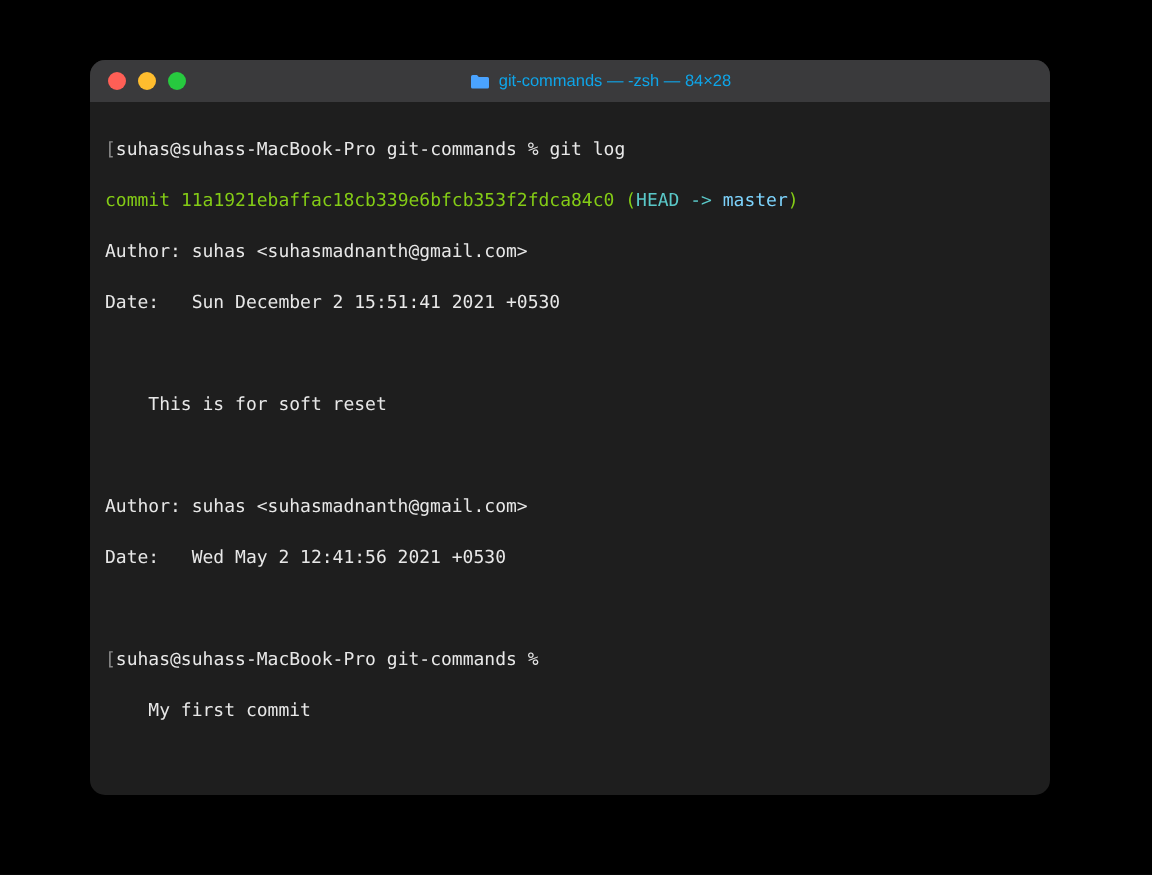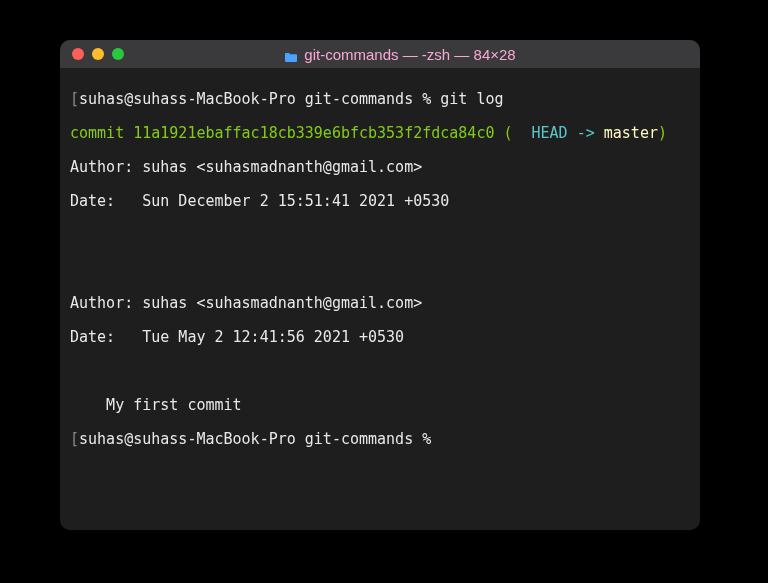--- a/index.html
+++ b/index.html
@@ -42,48 +42,48 @@
     height: 12px;
     border-radius: 50%;
   }
   .dot.red { background: #ff5f56; }
   .dot.yellow { background: #ffbd2e; }
   .dot.green { background: #27c93f; }
   .title-center {
     position: absolute;
     left: 0; right: 0;
     text-align: center;
-    font-size: 15px;
-    color: #f9a8d4;
+    font-size: 11px;
+    color: #0ea5e9;
     font-family: -apple-system, "Helvetica Neue", sans-serif;
     pointer-events: none;
     display: flex;
     align-items: center;
     justify-content: center;
     gap: 6px;
     padding-left: 40px;
   }
   .folder-icon {
     width: 14px;
     height: 11px;
     display: inline-block;
   }
   .terminal-body {
     flex: 1;
     padding: 6px 16px 10px 10px;
-    font-size: 15px;
+    font-size: 12px;
     line-height: 17px;
     color: #e8e8e8;
     white-space: pre;
     overflow: hidden;
   }
   .line { white-space: pre; }
   .yellow { color: #84cc16; }
-  .cyan { color: #5ac8c8; margin-left: 19px; }
-  .green { color: #fef9c3; }
+  .cyan { color: #5ac8c8; }
+  .green { color: #7dd3fc; }
   .bracket { color: #888; }
 </style>
 </head>
 <body>
 
 <div class="window">
   <div class="titlebar">
     <div class="traffic-lights">
       <div class="dot red"></div>
       <div class="dot yellow"></div>
@@ -100,26 +100,27 @@
       </span>
     </div>
   </div>
 
   <div class="terminal-body">
 <div class="line"><span class="bracket">[</span><span>suhas@suhass-MacBook-Pro</span><span> </span><span>git-commands</span><span> </span><span>%</span><span> </span><span>git log</span></div>
 <div class="line"><span class="yellow">commit</span><span class="yellow"> </span><span class="yellow">11a1921ebaffac18cb339e6bfcb353f2fdca84c0</span><span class="yellow"> </span><span class="yellow">(</span><span class="cyan">HEAD -&gt; </span><span class="green">master</span><span class="yellow">)</span></div>
 <div class="line">Author: suhas &lt;suhasmadnanth@gmail.com&gt;</div>
 <div class="line">Date:   Sun December 2 15:51:41 2021 +0530</div>
 <div class="line"> </div>
+<div class="line">    This is for soft reset</div>
 <div class="line"> </div>
 <div class="line">Author: suhas &lt;suhasmadnanth@gmail.com&gt;</div>
-<div class="line">Date:   Tue May 2 12:41:56 2021 +0530</div>
+<div class="line">Date:   Wed May 2 12:41:56 2021 +0530</div>
 <div class="line"> </div>
+<div class="line"><span class="bracket">[</span><span>suhas@suhass-MacBook-Pro</span><span> </span><span>git-commands</span><span> </span><span>%</span></div>
 <div class="line">    My first commit</div>
-<div class="line"><span class="bracket">[</span><span>suhas@suhass-MacBook-Pro</span><span> </span><span>git-commands</span><span> </span><span>%</span></div>
 
 
 
 
 
 
 
 
 
 

